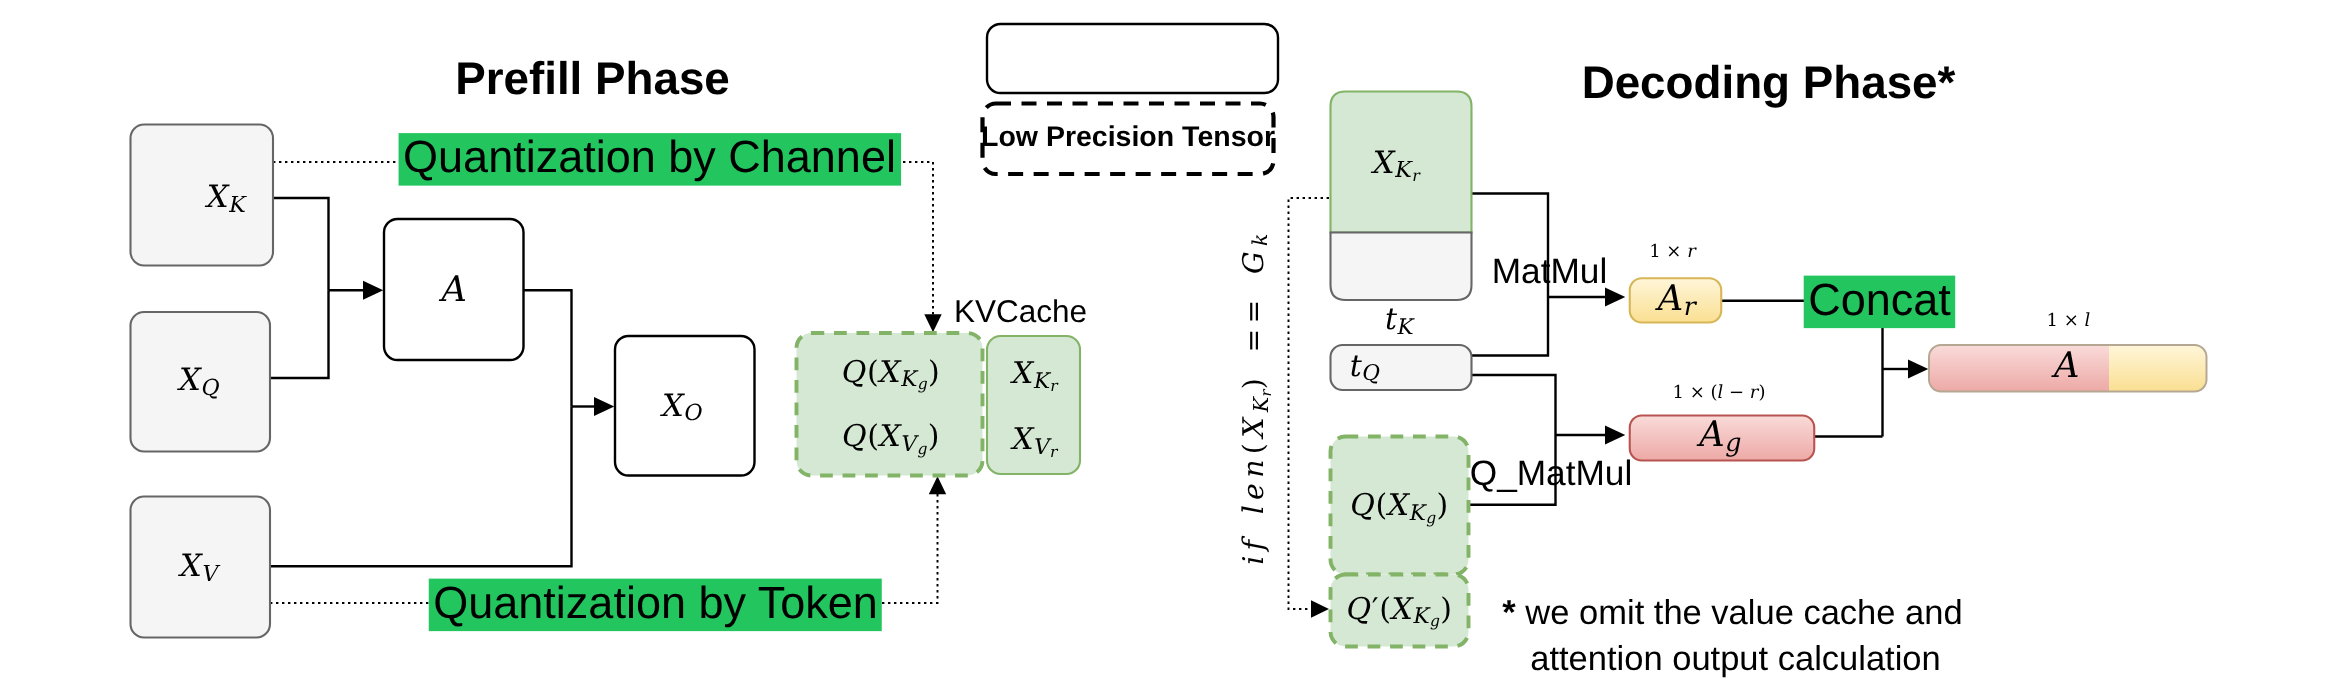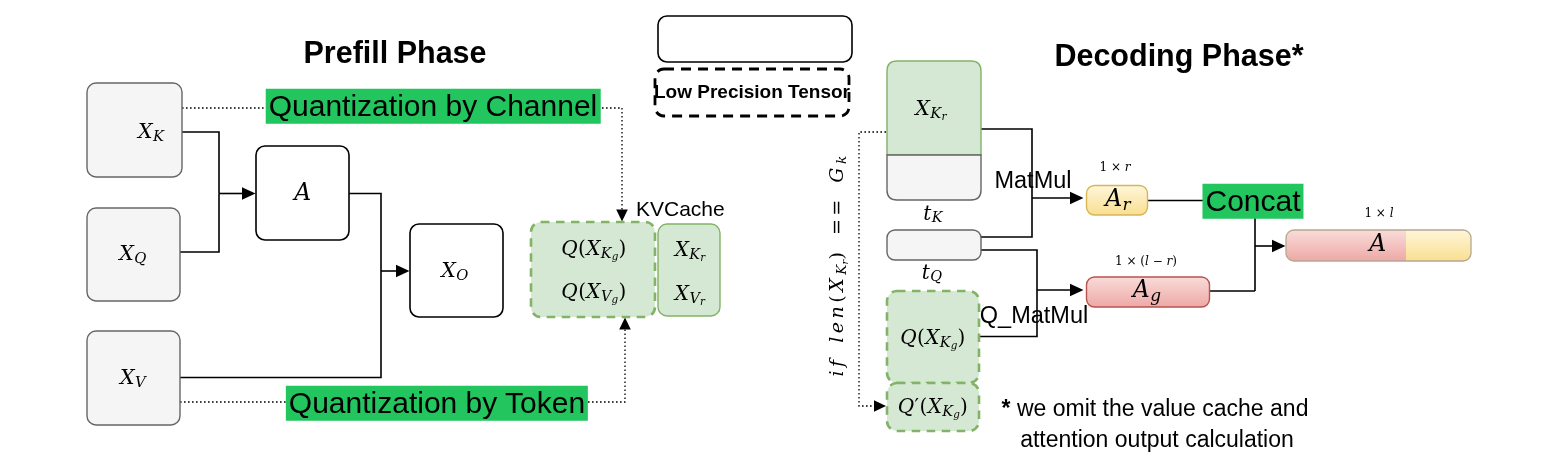--- a/index.html
+++ b/index.html
@@ -130,21 +130,21 @@
   <div class="lbl math ma" style="left:303px;top:193px;"><i>A</i></div>
   <div class="lbl math m22" style="left:455px;top:271px;"><i>X</i><sub><i>O</i></sub></div>
 
   <div class="lbl math m21" style="left:594px;top:248px;"><i>Q</i>(<i>X</i><sub><i>K</i><sub><i>g</i></sub></sub>)</div>
   <div class="lbl math m21" style="left:594px;top:291px;"><i>Q</i>(<i>X</i><sub><i>V</i><sub><i>g</i></sub></sub>)</div>
   <div class="lbl math m21" style="left:690px;top:249px;"><i>X</i><sub><i>K</i><sub><i>r</i></sub></sub></div>
   <div class="lbl math m21" style="left:690px;top:293px;"><i>X</i><sub><i>V</i><sub><i>r</i></sub></sub></div>
 
   <div class="lbl math m22" style="left:931px;top:109px;"><i>X</i><sub><i>K</i><sub><i>r</i></sub></sub></div>
   <div class="lbl math m21" style="left:933px;top:177px;margin-top:36px;"><i>t</i><sub><i>K</i></sub></div>
-  <div class="lbl math m21" style="left:932px;top:244px;margin-top:28px;"><i>t</i><sub><i>Q</i></sub></div>
+  <div class="lbl math m21" style="left:910px;top:244px;"><i>t</i><sub><i>Q</i></sub></div>
   <div class="lbl math ma" style="left:1118px;top:199px;"><i>A</i><sub><i>r</i></sub></div>
   <div class="lbl math ma" style="left:1147px;top:290px;"><i>A</i><sub><i>g</i></sub></div>
   <div class="lbl math m21" style="left:933px;top:337px;"><i>Q</i>(<i>X</i><sub><i>K</i><sub><i>g</i></sub></sub>)</div>
   <div class="lbl math m20" style="left:933px;top:406px;"><i>Q</i>′(<i>X</i><sub><i>K</i><sub><i>g</i></sub></sub>)</div>
   <div class="lbl math ma" style="left:1378px;top:244px;"><i>A</i></div>
 
   <div class="lbl math m15" style="left:1115px;top:168px;">1 × <i>r</i></div>
   <div class="lbl math m15" style="left:1146px;top:262px;">1 × (<i>l</i> − <i>r</i>)</div>
   <div class="lbl math m15" style="left:1379px;top:214px;">1 × <i>l</i></div>
 

